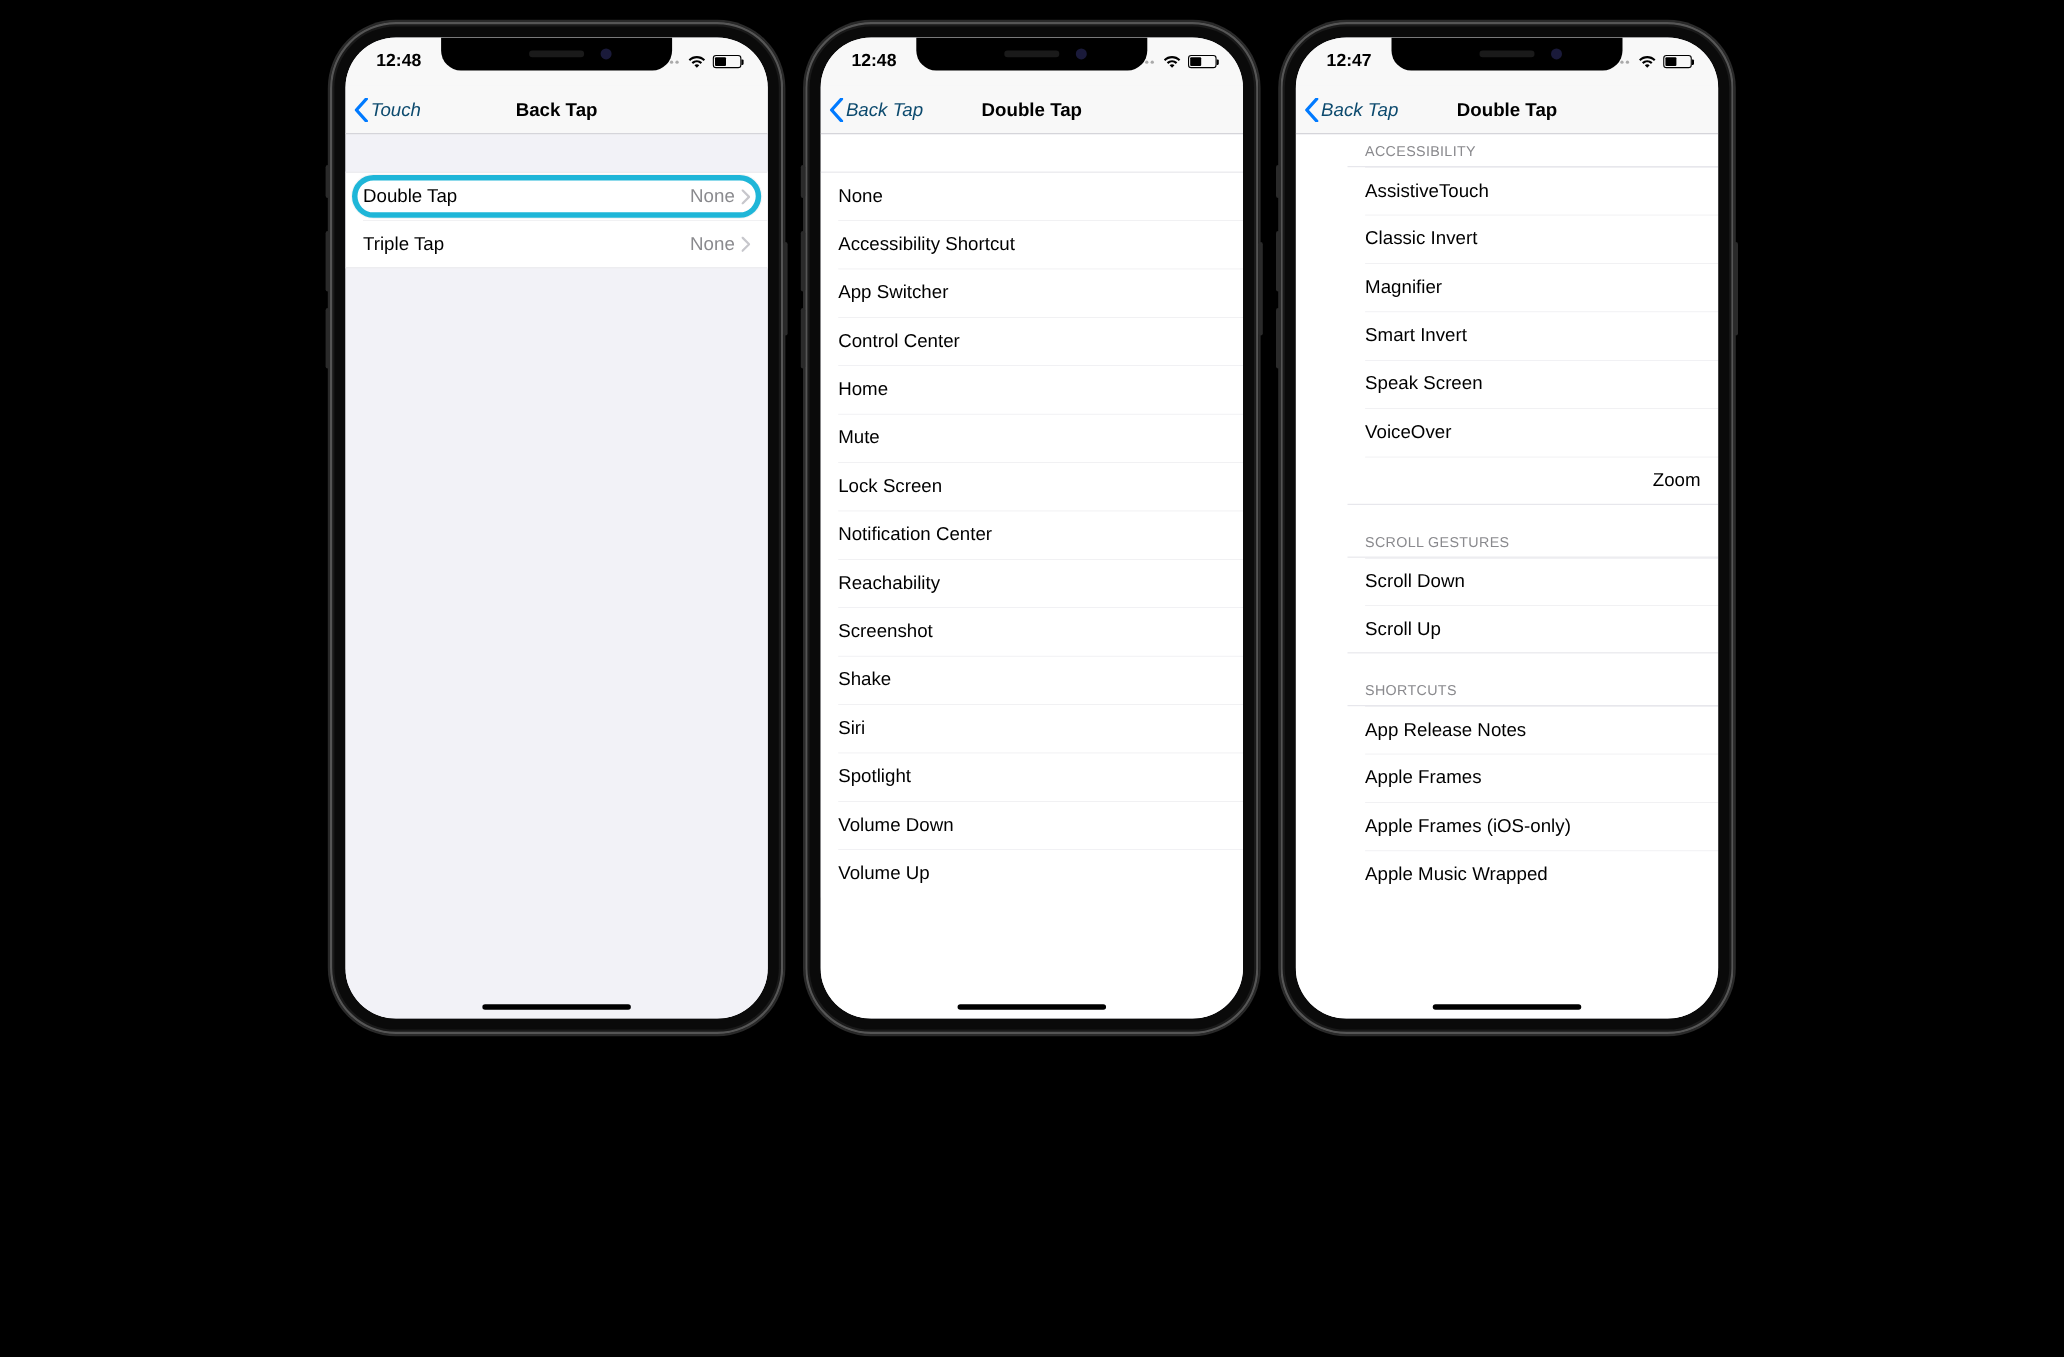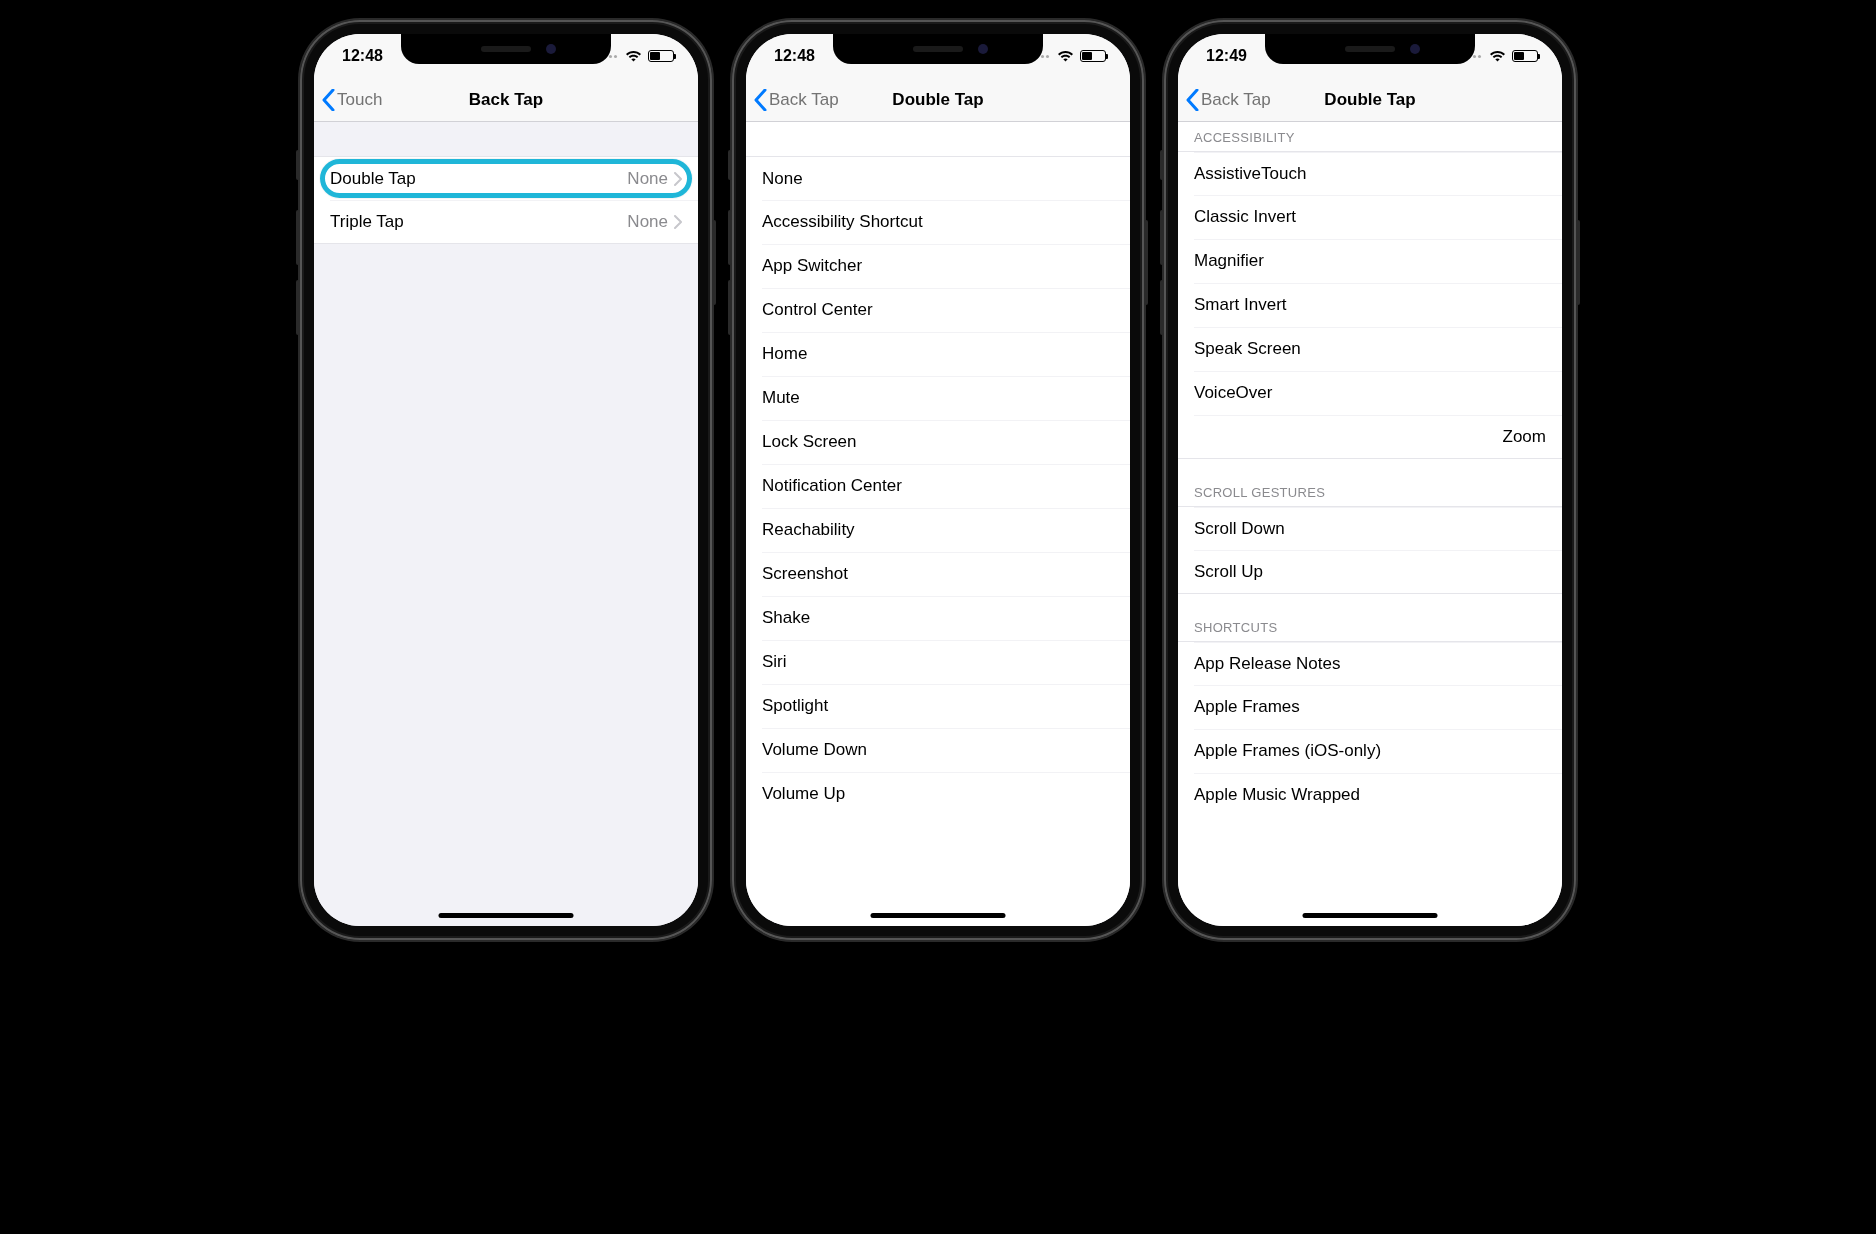--- a/index.html
+++ b/index.html
@@ -100,39 +100,40 @@
     height: 44px;
     background: #f8f8f8;
     border-bottom: 1px solid #d1d1d6;
     display: flex;
     align-items: center;
     position: relative;
     padding: 0 8px;
   }
   .back-btn {
     display: flex; align-items: center;
-    color: #737373;
+    color: #0c4a6e;
     font-size: 17px;
     gap: 2px;
+    font-style: italic;
   }
   .back-chevron svg { display:block; }
   .nav-title {
     position: absolute;
     left: 50%; transform: translateX(-50%);
     font-size: 17px; font-weight: 600;
     color: #000;
   }
   .content {
     flex: 1;
     overflow: hidden;
     background: #f2f2f7;
   }
   .content.white { background:#fff; }
   .group { margin-top: 34px; }
-  .group.tight { margin-top: 0; }
+  .group.tight { margin-top: 0; padding-left: 47px; }
   .group-header {
     font-size: 13px;
     color: #8a8a8e;
     padding: 8px 16px 6px;
     text-transform: uppercase;
     letter-spacing: 0.3px;
   }
   .row {
     background: #fff;
     min-height: 44px;
@@ -333,21 +334,21 @@
 </div>
 
 <div class="device">
   <div class="side-btn side-left-1"></div>
   <div class="side-btn side-left-2"></div>
   <div class="side-btn side-left-3"></div>
   <div class="side-btn side-right"></div>
   <div class="screen">
     <div class="notch"></div>
     <div class="status-bar">
-      <span>12:49</span>
+      <span>12:47</span>
       <div class="status-right">
         <span class="dots">
             <span></span>
             <span></span>
             <span></span>
             <span></span>
           </span>
         <span class="wifi-icon">
           <svg width="17" height="12" viewBox="0 0 17 12">
               <path d="M8.5 11.5 L6.3 9.3 C7.5 8.1 9.5 8.1 10.7 9.3 Z M3.7 6.7 C6.3 4.1 10.7 4.1 13.3 6.7 L11.9 8.1 C10 6.2 7 6.2 5.1 8.1 Z M1 4 C5.1 -0.1 11.9 -0.1 16 4 L14.6 5.4 C11.3 2.1 5.7 2.1 2.4 5.4 Z" fill="#000"></path>

